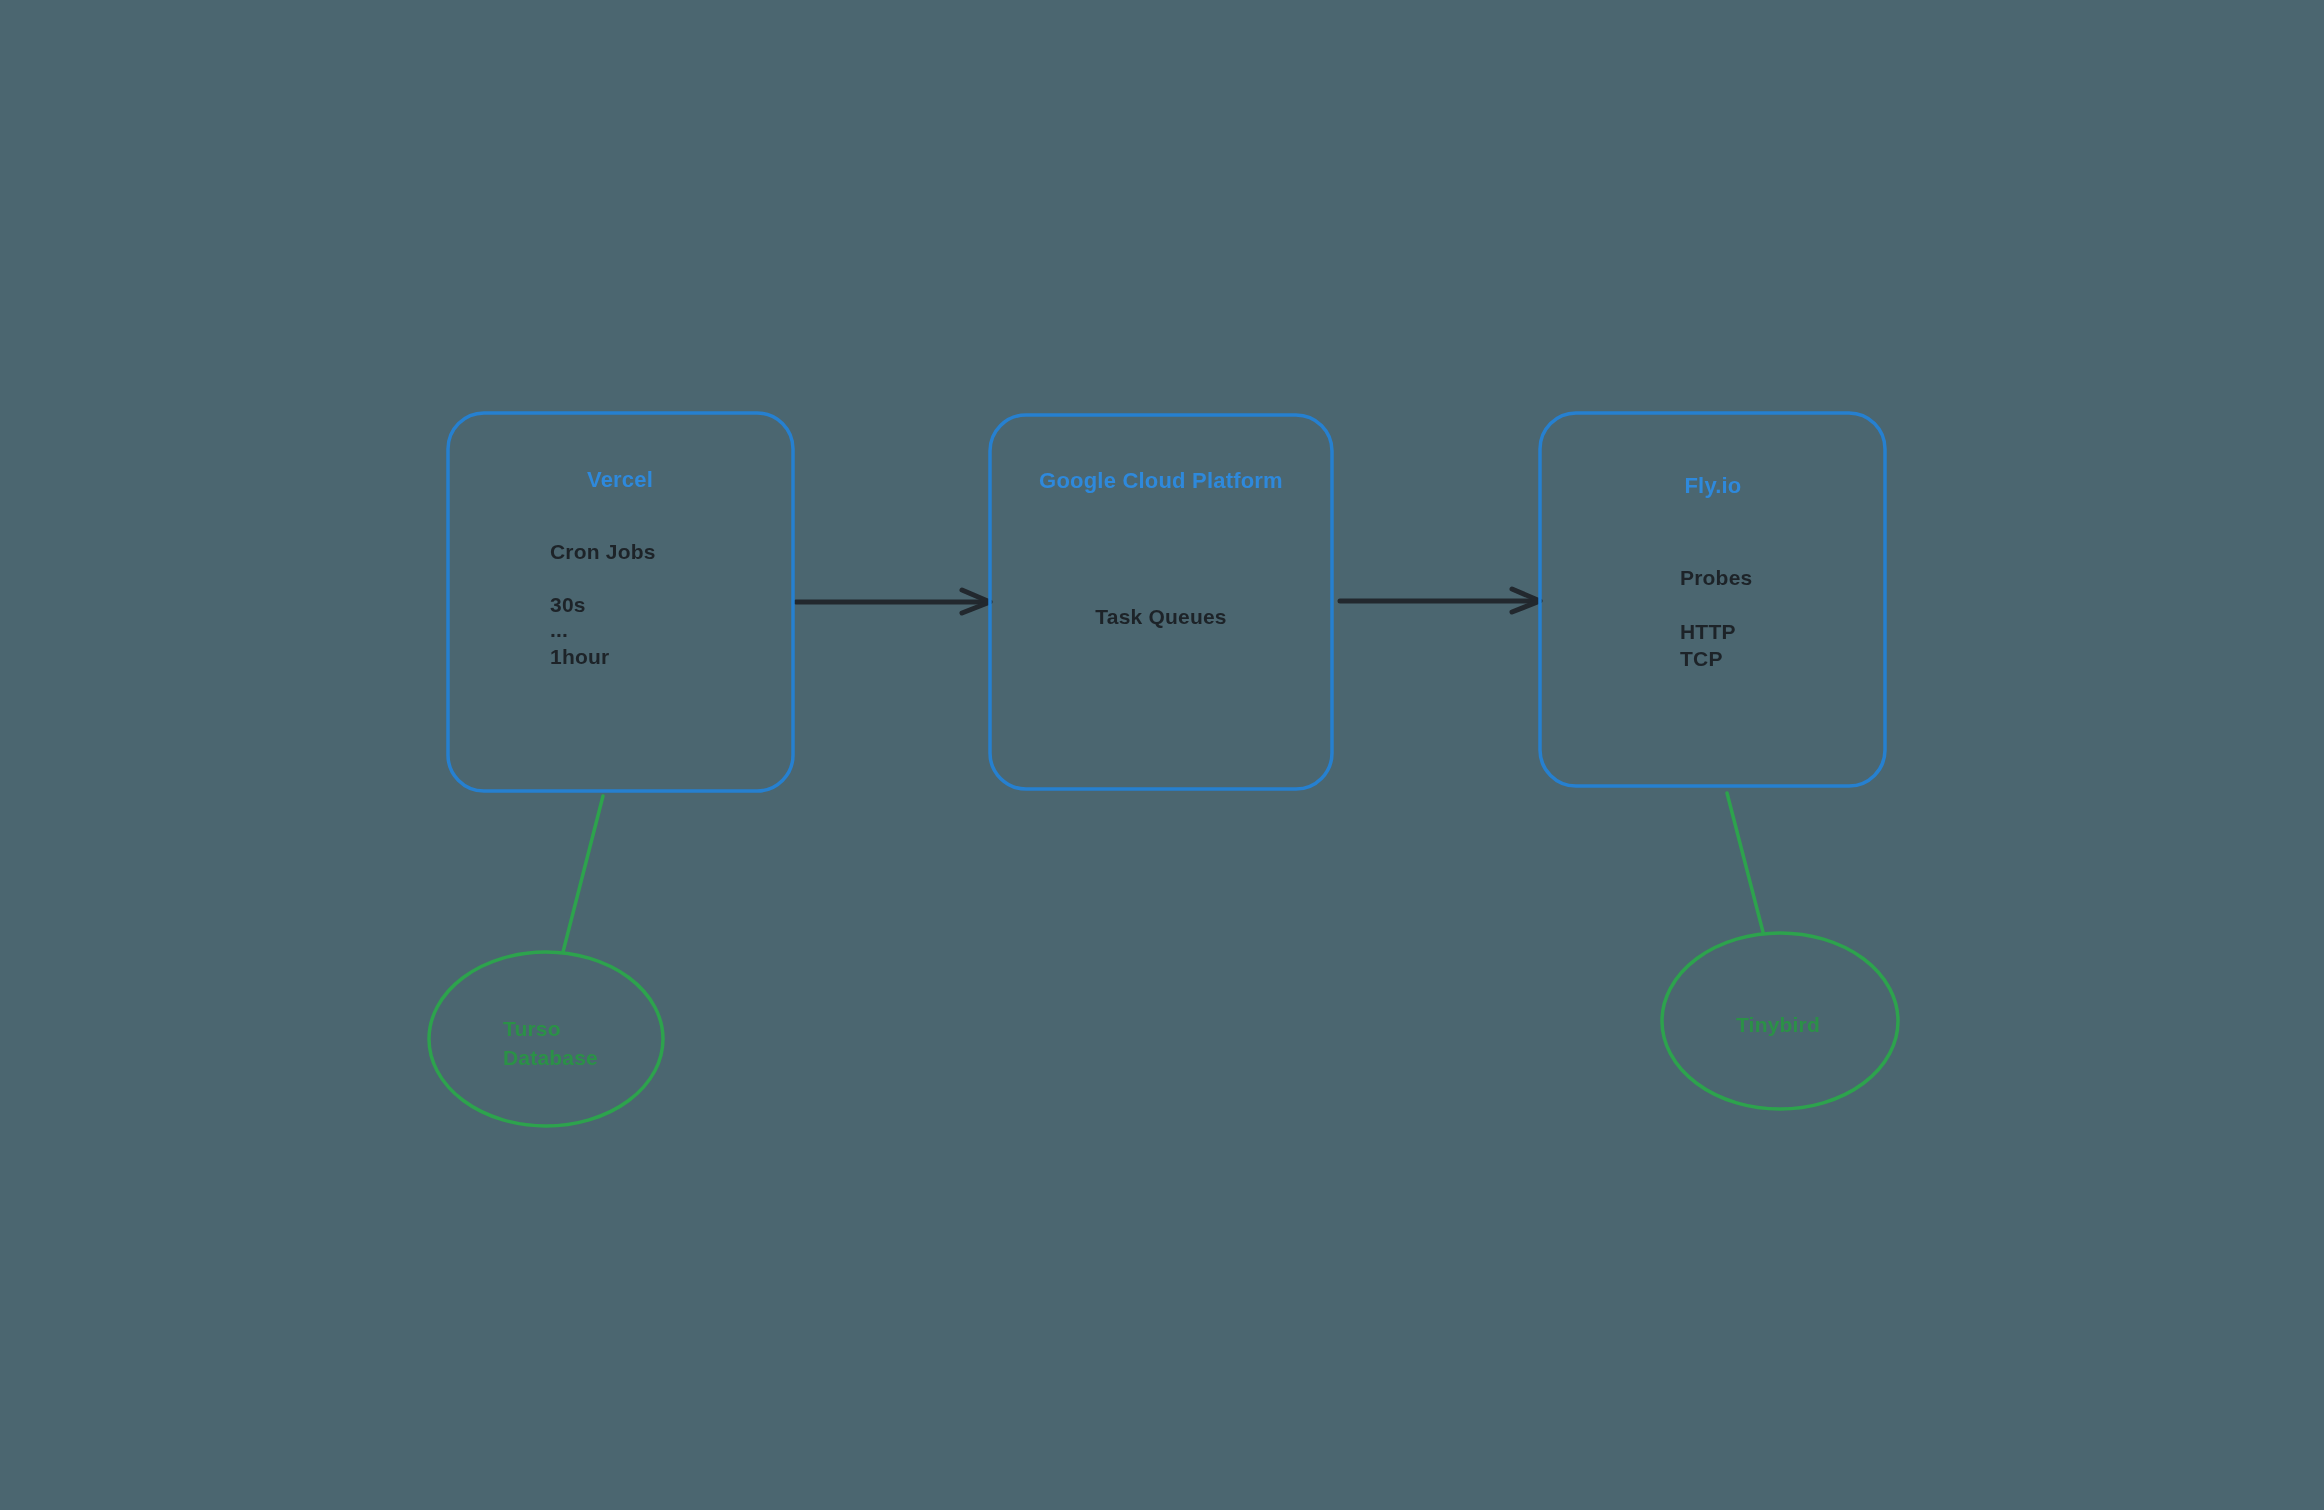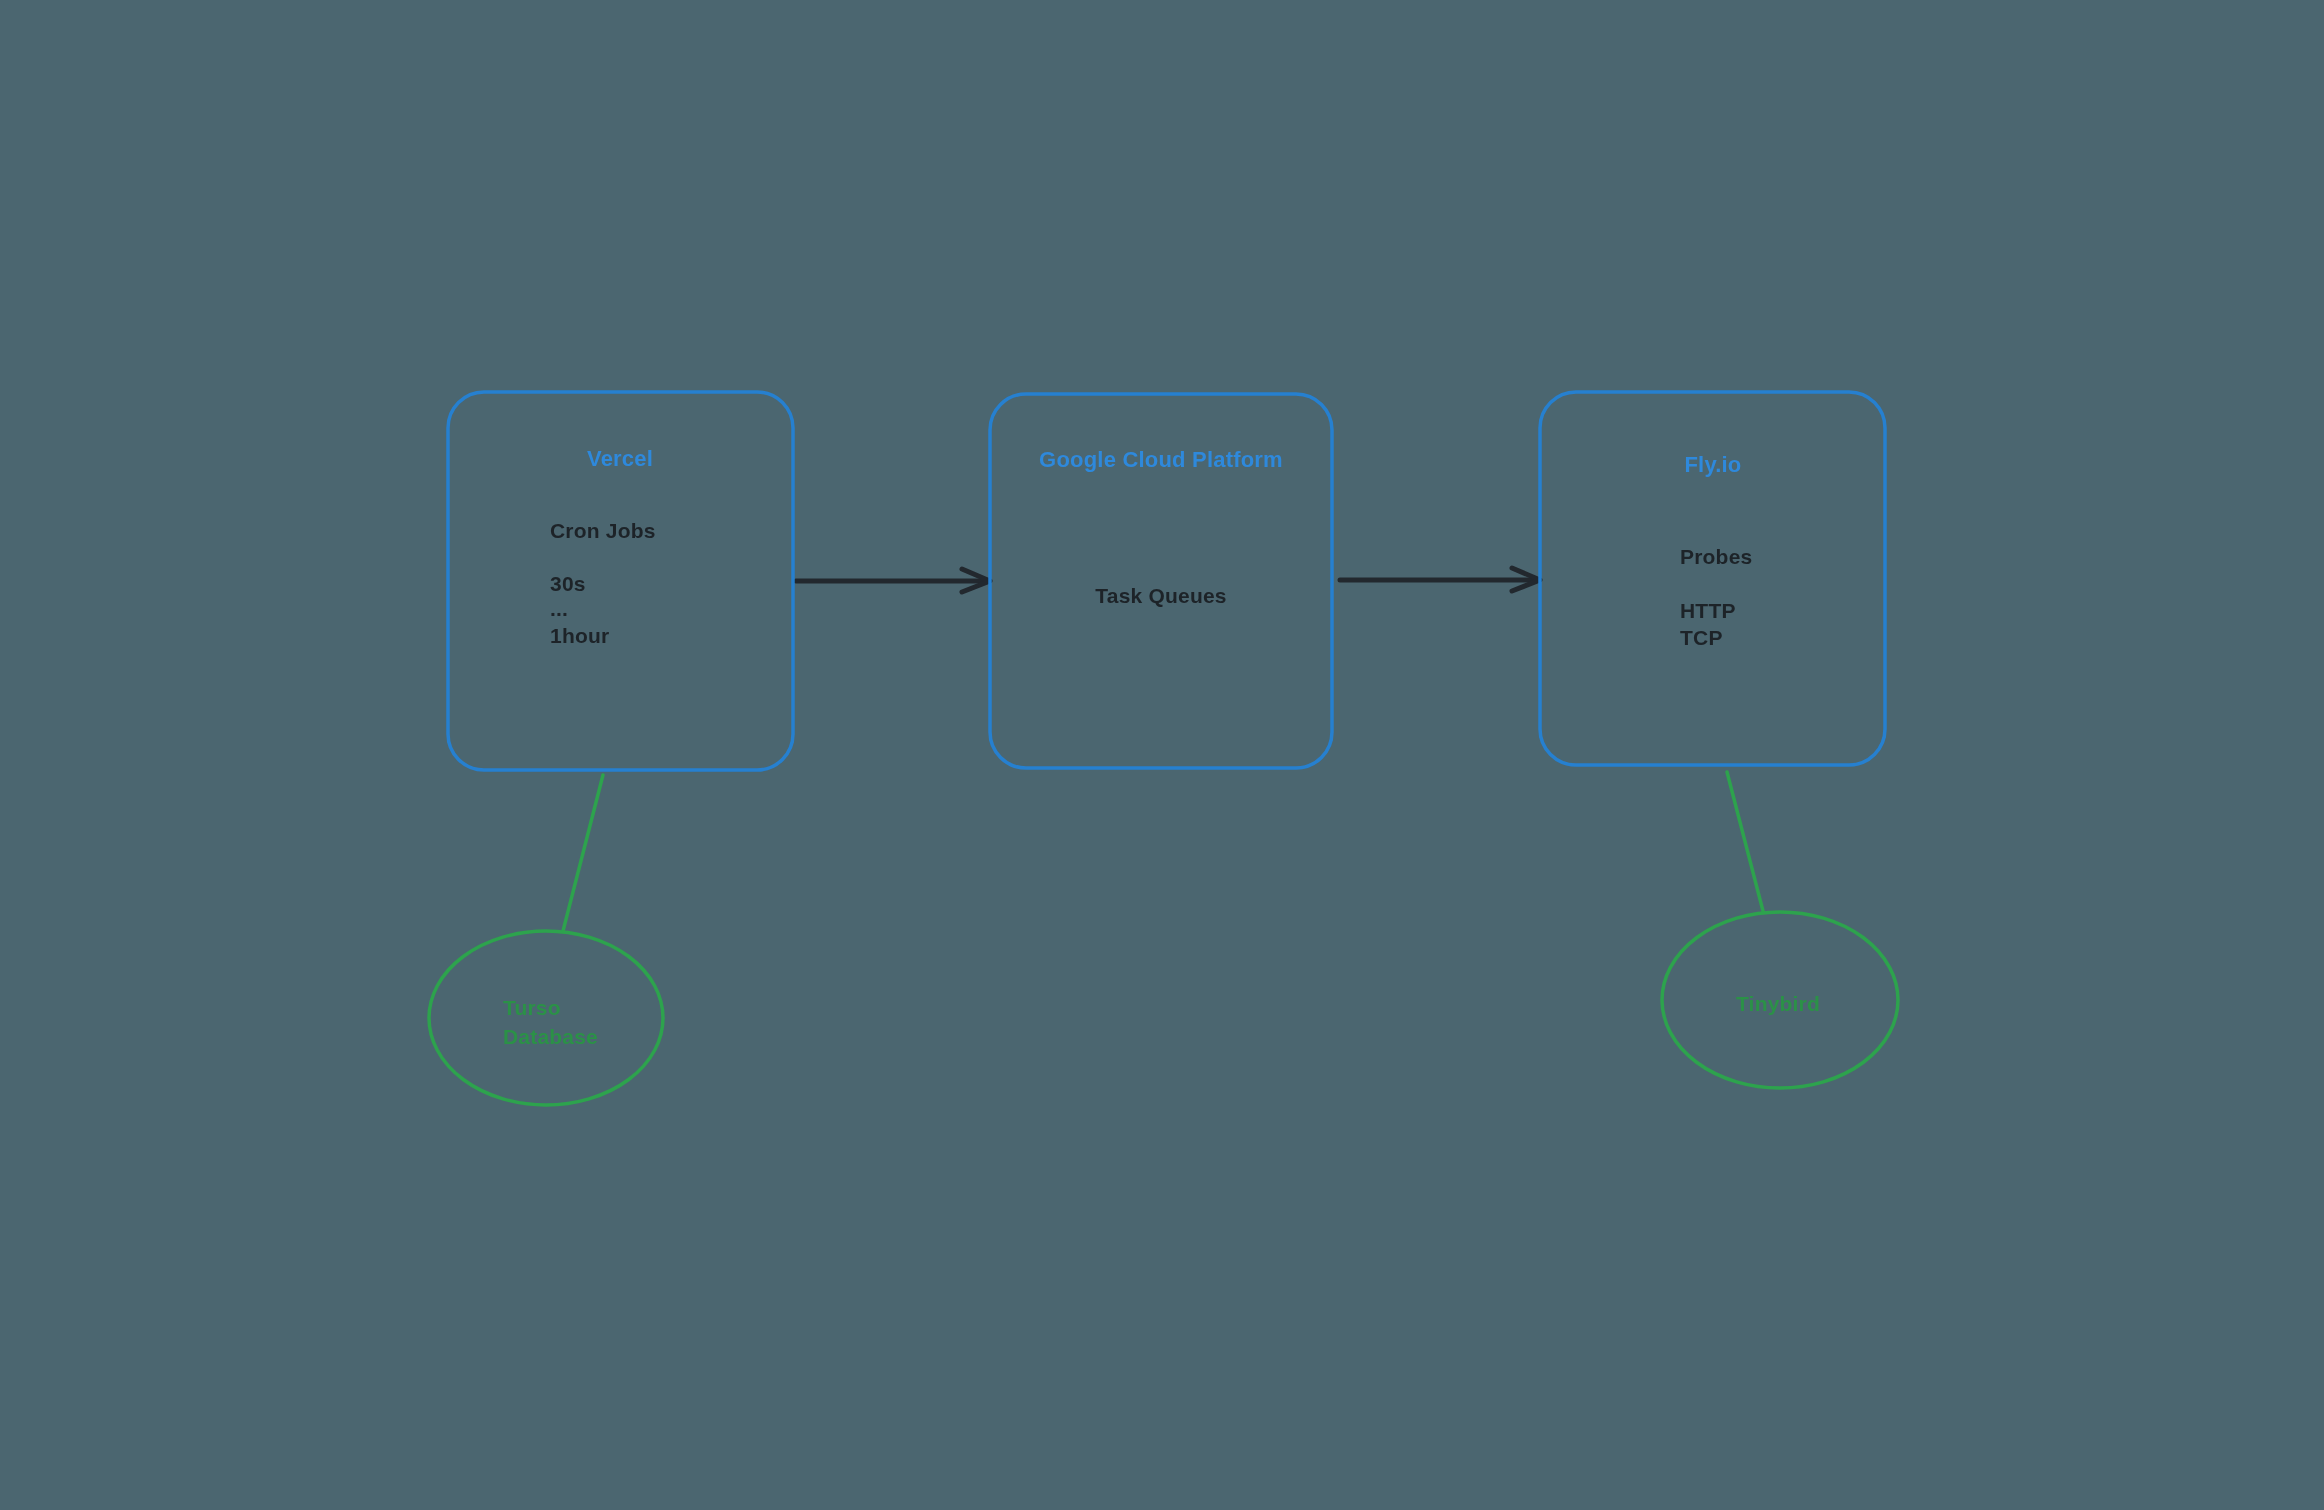--- a/index.html
+++ b/index.html
@@ -5,20 +5,21 @@
   html, body {
     margin: 0;
     padding: 0;
     background: #4b6670;
   }
   .stage {
     position: relative;
     width: 2324px;
     height: 1372px;
     overflow: hidden;
+    margin-top: 21px;
   }
   svg {
     display: block;
   }
   .t {
     font-family: "Liberation Sans", "DejaVu Sans", sans-serif;
     font-weight: 600;
     font-size: 21px;
     letter-spacing: 0.2px;
   }

